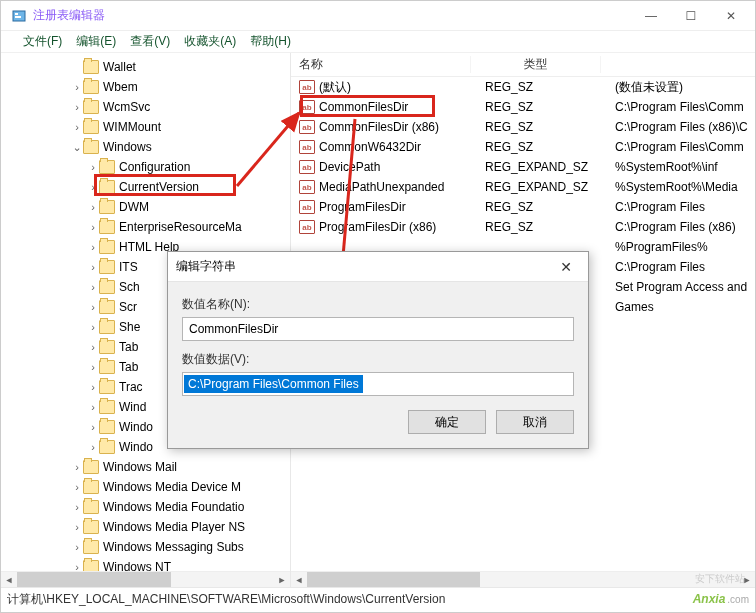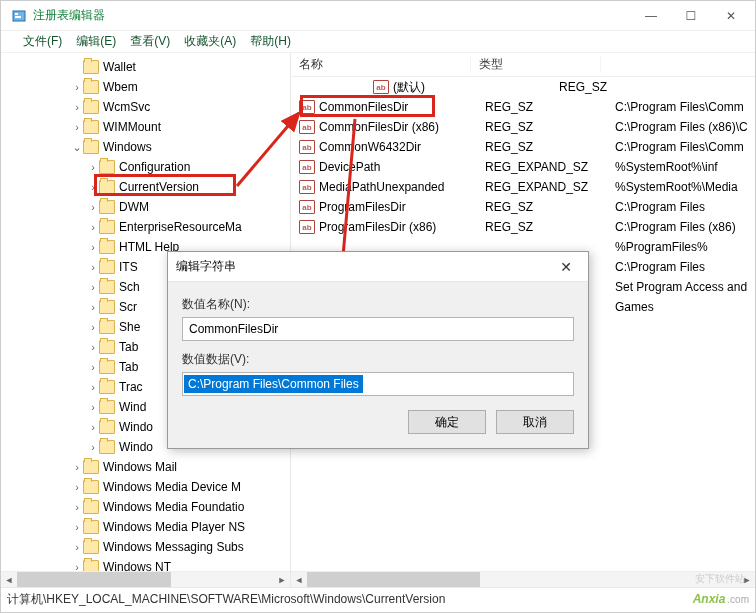--- a/index.html
+++ b/index.html
@@ -1,38 +1,38 @@
 <!DOCTYPE html>
 <html><head>
 <meta charset="utf-8">
 <style>
 * { margin: 0; padding: 0; box-sizing: border-box; font-family: "Microsoft YaHei", "Segoe UI", sans-serif; font-size: 12px; }
 body { background: #fff; width: 756px; height: 613px; overflow: hidden; position: relative; border: 1px solid #ccc; }
 .titlebar { height: 30px; background: #fff; display: flex; align-items: center; padding: 0 4px; border-bottom: 1px solid #eee; }
 .titlebar .app-icon { width: 16px; height: 16px; margin: 0 6px; }
-.titlebar .title { flex: 1; color: #15803d; }
+.titlebar .title { flex: 1; color: #8b5cf6; }
 .winbtns { display: flex; }
 .winbtn { width: 40px; height: 28px; display: flex; align-items: center; justify-content: center; color: #555; }
 .menubar { height: 22px; display: flex; align-items: center; padding: 0 22px; gap: 14px; color: #14532d; border-bottom: 1px solid #f0f0f0; }
 .menubar span { }
 .content { display: flex; height: 534px; }
 .tree-pane { width: 290px; overflow: hidden; border-right: 1px solid #e8e8e8; position: relative; }
 .tree { padding: 4px 0 4px 0; }
 .tree-row { display: flex; align-items: center; height: 20px; white-space: nowrap; }
 .tree-row .exp { width: 12px; text-align: center; color: #666; font-size: 11px; }
 .tree-row .folder { width: 16px; height: 14px; background: #ffe9a8; border: 1px solid #d9b24e; border-radius: 1px; margin-right: 4px; position: relative; }
 .tree-row .folder:before { content:""; position:absolute; top:-3px; left:0; width:6px; height:3px; background:#ffe9a8; border:1px solid #d9b24e; border-bottom:none; }
 .tree-row .label { color: #000; }
 .indent-1 { padding-left: 70px; }
 .indent-2 { padding-left: 86px; }
 .list-pane { flex: 1; overflow: hidden; position: relative; }
 .list-header { display: flex; height: 24px; align-items: center; border-bottom: 1px solid #eee; background: #fff; }
 .list-header .col { padding: 0 8px; color: #333; border-right: 1px solid #f4f4f4; }
 .col-name { width: 180px; }
-.col-type { width: 130px; }
+.col-type { width: 130px; text-align: center; }
 .col-data { flex: 1; }
 .list-rows { }
 .list-row { display: flex; height: 20px; align-items: center; justify-content: center; }
 .list-row .icon { width: 16px; height: 14px; margin: 0 4px 0 8px; border: 1px solid #b0433a; background: #fff; color: #c35b52; font-size: 8px; font-weight: bold; display:flex; align-items:center; justify-content:center; border-radius:1px; }
 .list-row .name { width: 158px; padding-right: 4px; overflow: hidden; }
 .list-row .type { width: 130px; padding: 0 8px; }
 .list-row .data { flex: 1; padding: 0 8px; white-space: nowrap; overflow: hidden; }
 .statusbar { height: 24px; border-top: 1px solid #e8e8e8; display: flex; align-items: center; padding: 0 6px; color: #333; position: relative; }
 .hscroll { height: 16px; border-top: 1px solid #eee; display:flex; }
 .hscroll .track { flex:1; background:#f4f4f4; position:relative; }
@@ -229,20 +229,21 @@
   <div class="list-pane">
     <div class="list-header">
       <div class="col col-name">名称</div>
       <div class="col col-type">类型</div>
     </div>
     <div class="list-rows" id="list">
         <div class="list-row">
           <span class="icon">ab</span>
           <span class="name">(默认)</span>
           <span class="type">REG_SZ</span>
+          <span class="data">(数值未设置)</span>
         </div>
         <div class="list-row">
           <span class="icon">ab</span>
           <span class="name">CommonFilesDir</span>
           <span class="type">REG_SZ</span>
           <span class="data">C:\Program Files\Comm</span>
         </div>
         <div class="list-row">
           <span class="icon">ab</span>
           <span class="name">CommonFilesDir (x86)</span>

